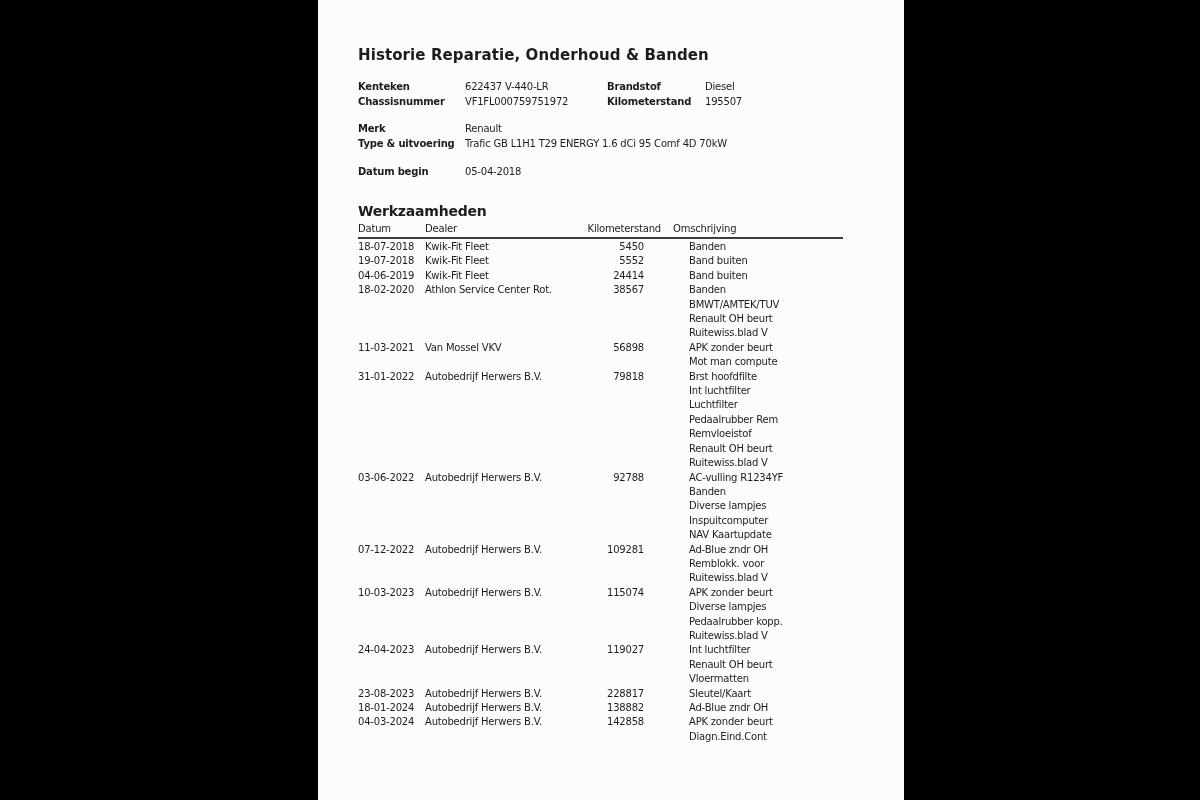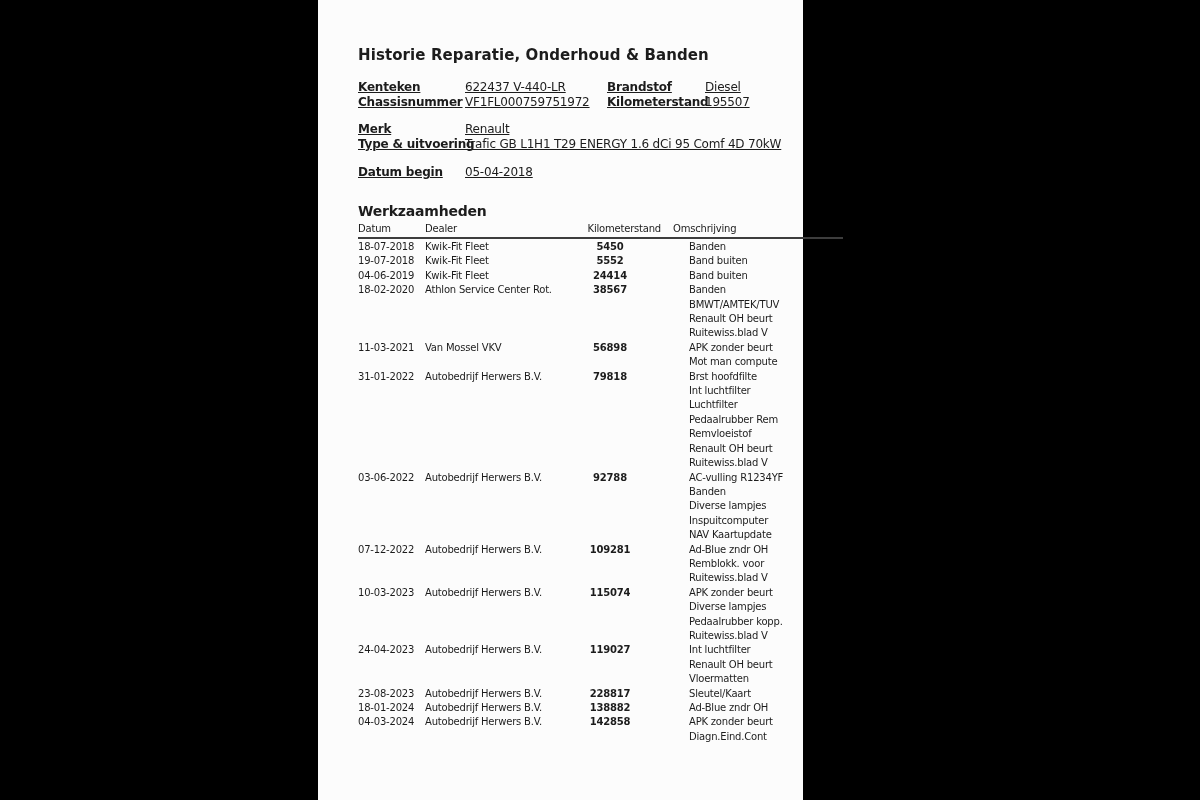--- a/index.html
+++ b/index.html
@@ -6,34 +6,34 @@
   body {
     width:1200px; height:800px;
     background:#000000;
     position:relative;
     overflow:hidden;
     font-family:"DejaVu Sans", "Liberation Sans", sans-serif;
     color:#1c1c1c;
     -webkit-font-smoothing:antialiased;
   }
   .page {
-    position:absolute; left:318px; top:0; width:485px; height:800px;
+    position:absolute; left:318px; top:0; width:586px; height:800px;
     background:#fcfcfc;
   }
   .doc-title {
     position:absolute; left:40px; top:46px;
     font-size:15px; font-weight:bold; letter-spacing:0.1px;
     white-space:nowrap;
   }
   .block { position:absolute; left:40px; right:16px; }
   .block-vehicle-id { top:80px; }
   .block-vehicle-details { top:122px; }
   .block-dates { top:165px; }
   .info-row {
-    display:grid; line-height:14.5px; font-size:12px; letter-spacing:-0.2px;text-decoration:underline;
+    display:grid; line-height:14.5px; font-size:10px; letter-spacing:-0.2px;
   }
   .info-row.four { grid-template-columns:107px 142px 98px 1fr; }
   .info-row.two  { grid-template-columns:107px 1fr; }
   .lbl { font-weight:bold; white-space:nowrap; }
   .val { white-space:nowrap; }
   .section-head {
     position:absolute; left:40px; top:203px;
     font-size:14px; font-weight:bold; letter-spacing:-0.2px;
   }
   .worktable { position:absolute; left:0; top:222px; right:0; font-size:10px; letter-spacing:-0.2px; }
@@ -42,21 +42,21 @@
   .th-dealer { position:absolute; left:107px; }
   .th-km     { position:absolute; left:243px; width:100px; text-align:right; }
   .th-oms    { position:absolute; left:355px; }
   .rule {
     margin:2px 0 1px 40px; width:485px; height:2px; background:#3d3d3d;
   }
   .rows { }
   .trow { position:relative; line-height:14.4px; }
   .c-datum  { position:absolute; left:40px; top:0; white-space:nowrap; }
   .c-dealer { position:absolute; left:107px; top:0; white-space:nowrap; }
-  .c-km     { position:absolute; left:242px; top:0; width:100px; text-align:center; white-space:nowrap;font-weight:bold; }
+  .c-km     { position:absolute; left:226px; top:0; width:100px; text-align:right; white-space:nowrap; }
   .c-oms    { margin-left:355px; min-height:14.4px; }
   .c-oms div { white-space:nowrap;margin-left:16px; }
 </style>
 </head>
 <body>
 
 <div class="page">
 
   <div class="doc-title">Historie Reparatie, Onderhoud &amp; Banden</div>
 

